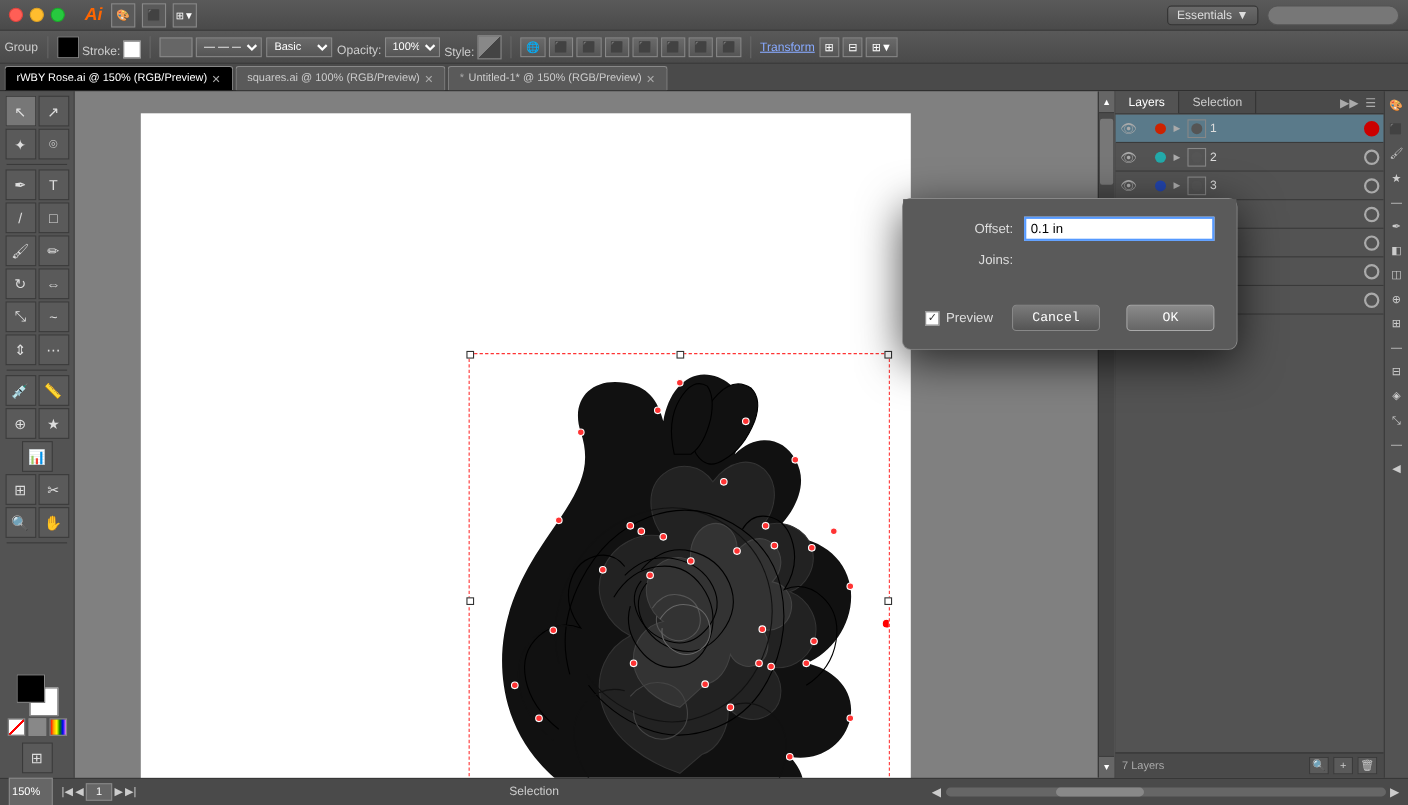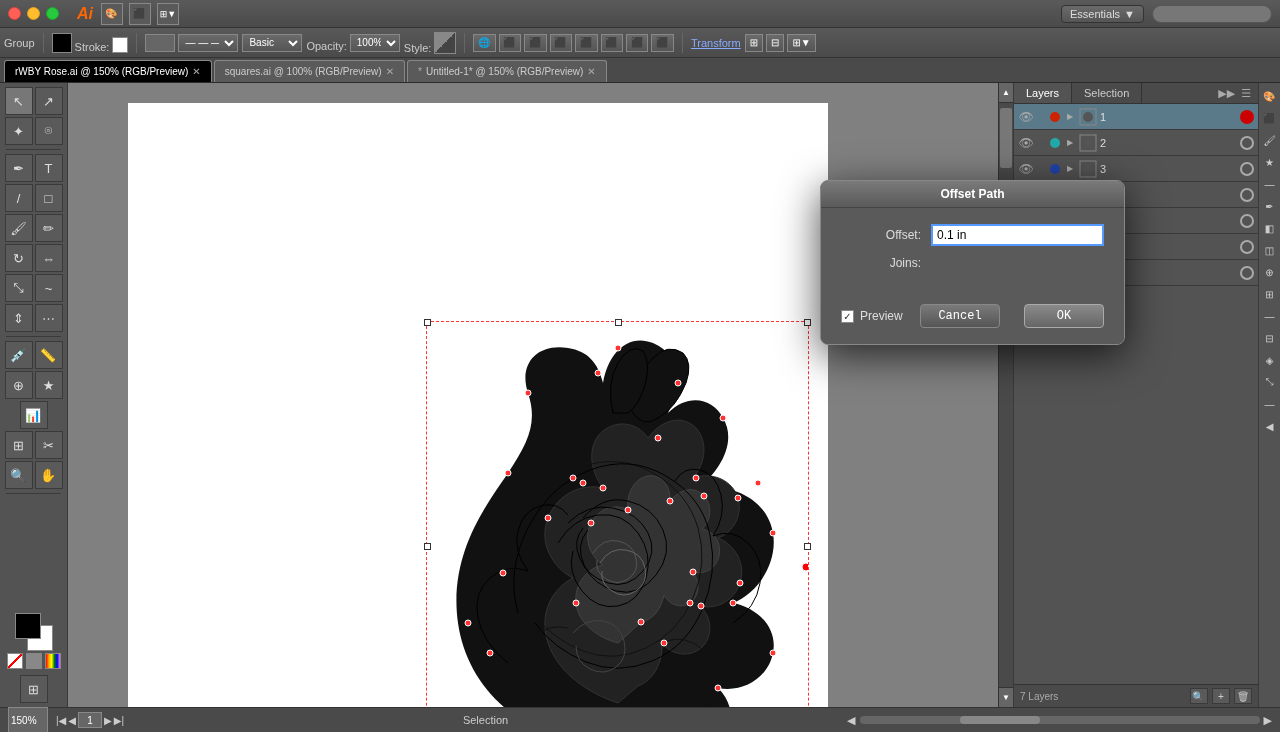--- a/index.html
+++ b/index.html
@@ -809,21 +809,20 @@
 
     <span>◀</span>
     <div class="status-scroll">
       <div style="width:80px;height:8px;background:#888;border-radius:4px;margin-left:100px;"></div>
     </div>
     <span>▶</span>
   </div>
 </div>
 
 <div id="offset-dialog">
-  <div class="dialog-titlebar">Offset Path</div>
   <div class="dialog-body">
     <div class="dialog-row">
       <span class="dialog-label">Offset:</span>
       <input type="text" class="dialog-input" value="0.1 in" style="">
     </div>
     <div class="dialog-row">
       <span class="dialog-label">Joins:</span>
     </div>
   </div>
   <div class="dialog-footer">

